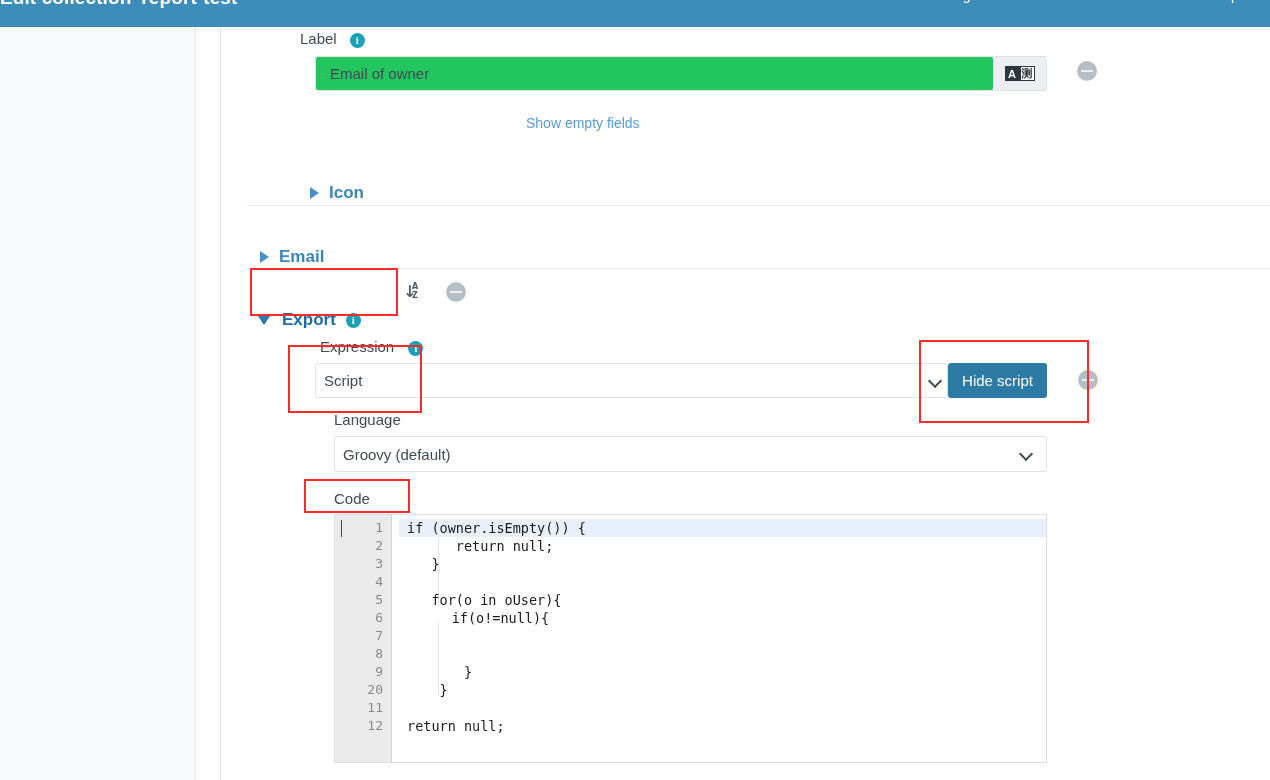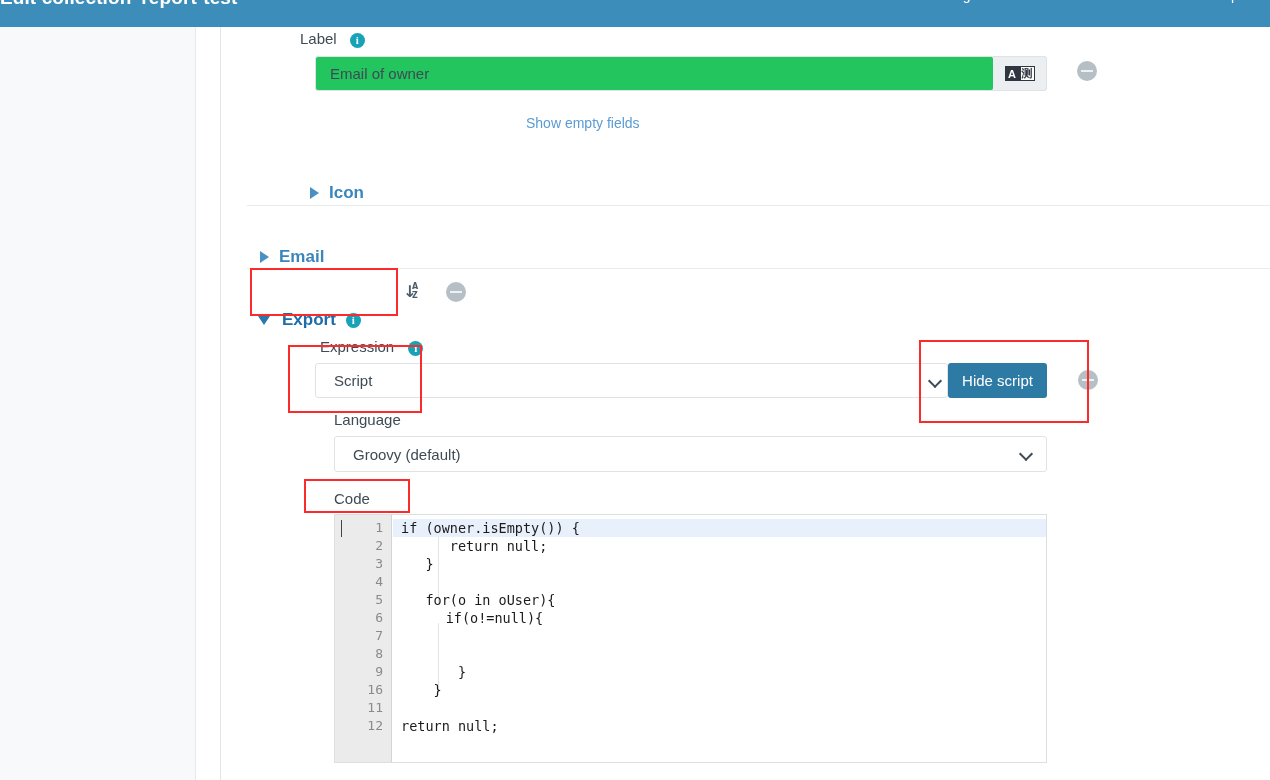--- a/index.html
+++ b/index.html
@@ -88,21 +88,21 @@
     font-family: Liberation Sans, sans-serif;
     outline: none;
   }
   .sel-box {
     border: 1px solid #dfe3e6;
     border-radius: 3px;
     background: #ffffff;
     font-size: 15px;
     color: #3f4b54;
     display: flex; align-items: center;
-    padding-left: 18px;
+    padding-left: 8px;
   }
   .chev {
     width: 12px; height: 12px;
     position: relative;
   }
   .chev::before {
     content: "";
     position: absolute; left: 0; top: 1px;
     width: 8px; height: 8px;
     border-right: 2px solid #3f4b54;
@@ -212,21 +212,21 @@
     border-right: 1px solid #d4d4d4;
   }
   .gnum {
     position: absolute; right: 8px;
     color: #8a8a8a;
     font-size: 13px;
     line-height: 18px;
     text-align: right;
   }
   #code-lines {
-    position: absolute; left: 58px; top: 0;
+    position: absolute; left: 64px; top: 0;
     right: 0; height: 100%;
   }
   .cline {
     position: absolute; left: 0; right: 0;
     height: 18px; line-height: 18px;
     white-space: pre;
     color: #1b1b1b;
     padding-left: 8px;
   }
   .cline.active { background: #e8f0fb; }
@@ -337,21 +337,21 @@
   <div id="gutter">
       <div class="gnum" style="top: 4px;">1</div>
       <div class="gnum" style="top: 22px;">2</div>
       <div class="gnum" style="top: 40px;">3</div>
       <div class="gnum" style="top: 58px;">4</div>
       <div class="gnum" style="top: 76px;">5</div>
       <div class="gnum" style="top: 94px;">6</div>
       <div class="gnum" style="top: 112px;">7</div>
       <div class="gnum" style="top: 130px;">8</div>
       <div class="gnum" style="top: 148px;">9</div>
-      <div class="gnum" style="top: 166px;">16</div>
+      <div class="gnum" style="top: 166px;">20</div>
       <div class="gnum" style="top: 184px;">11</div>
       <div class="gnum" style="top: 202px;">12</div>
     </div>
   <div class="indent-guide" style="left:103px; top:18px; height:72px;"></div>
   <div class="indent-guide" style="left:103px; top:108px; height:72px;"></div>
   <div id="code-lines">
       <div class="cline active" style="top: 4px;">if (owner.isEmpty()) {</div>
       <div class="cline" style="top: 22px;">      return null;</div>
       <div class="cline" style="top: 40px;">   }</div>
       <div class="cline" style="top: 58px;"></div>

